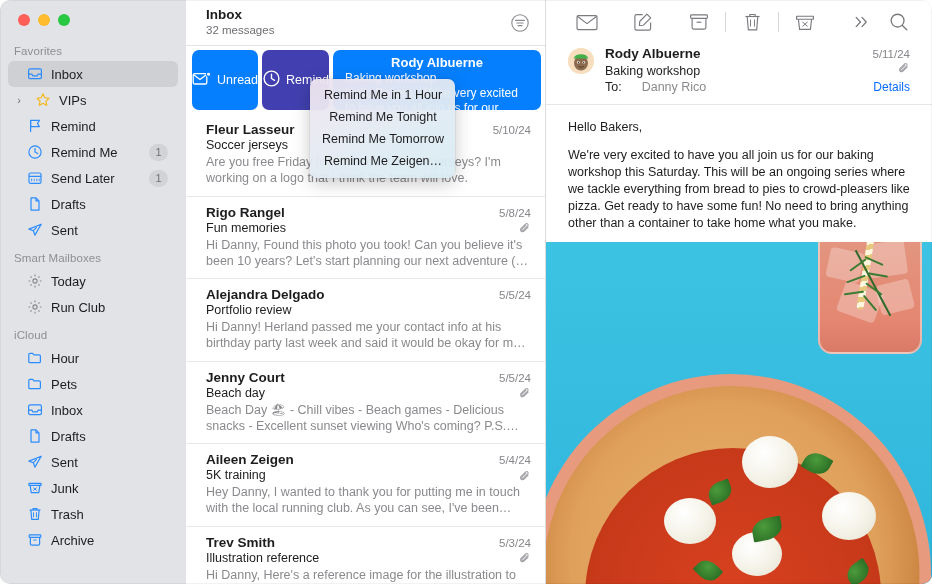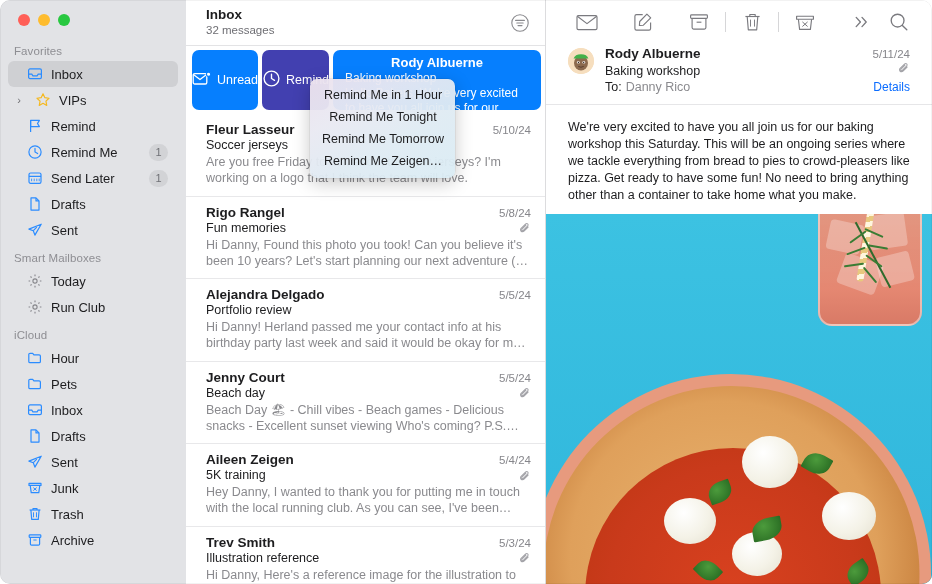--- a/index.html
+++ b/index.html
@@ -211,21 +211,21 @@
     position: relative;
     overflow: hidden;
     margin-top: 2px;
   }
   .r-meta { flex: 1 1 auto; min-width: 0; }
   .r-line { display: flex; align-items: baseline; justify-content: space-between; }
   .r-name { font-size: 13.5px; font-weight: 700; color: #1d1d1f; }
   .r-date { font-size: 11.5px; color: #86868b; }
   .r-subj { font-size: 12.5px; color: #1d1d1f; margin-top: 1px; }
   .r-to { font-size: 12.5px; color: #1d1d1f; margin-top: 2px; }
-  .r-to .to-val { color: #8a8a8e; margin-left: 4px; }
+  .r-to .to-val { color: #8a8a8e; margin-left: 20px; }
   .r-details { font-size: 12px; color: #0A6CFF; }
   .r-clip { color: #a3a3a8; width: 12px; height: 13px; }
 
   .r-body {
     padding: 14px 22px 10px 22px;
     font-size: 12.5px;
     line-height: 1.36;
     color: #1d1d1f;
   }
   .r-body p + p { margin-top: 11px; }
@@ -704,20 +704,21 @@
               </svg></span>
         </div>
         <div class="r-line">
           <span class="r-to"><span>To:</span><span class="to-val">Danny Rico</span></span>
           <span class="r-details">Details</span>
         </div>
       </div>
     </div>
 
     <div class="r-body">
+      <p>Hello Bakers,</p>
       <p>We're very excited to have you all join us for our baking workshop this Saturday. This will be an ongoing series where we tackle everything from bread to pies to crowd-pleasers like pizza. Get ready to have some fun! No need to bring anything other than a container to take home what you make.</p>
     </div>
 
     <div class="r-image">
       <div class="photo"></div>
       <div class="glass">
         <div class="ice" style="left:8px; top:14px; width:34px; height:30px; transform:rotate(12deg);"></div>
         <div class="ice" style="left:48px; top:6px; width:38px; height:34px; transform:rotate(-8deg);"></div>
         <div class="ice" style="left:20px; top:50px; width:40px; height:32px; transform:rotate(20deg);"></div>
         <div class="ice" style="left:58px; top:46px; width:34px; height:30px; transform:rotate(-14deg);"></div>

